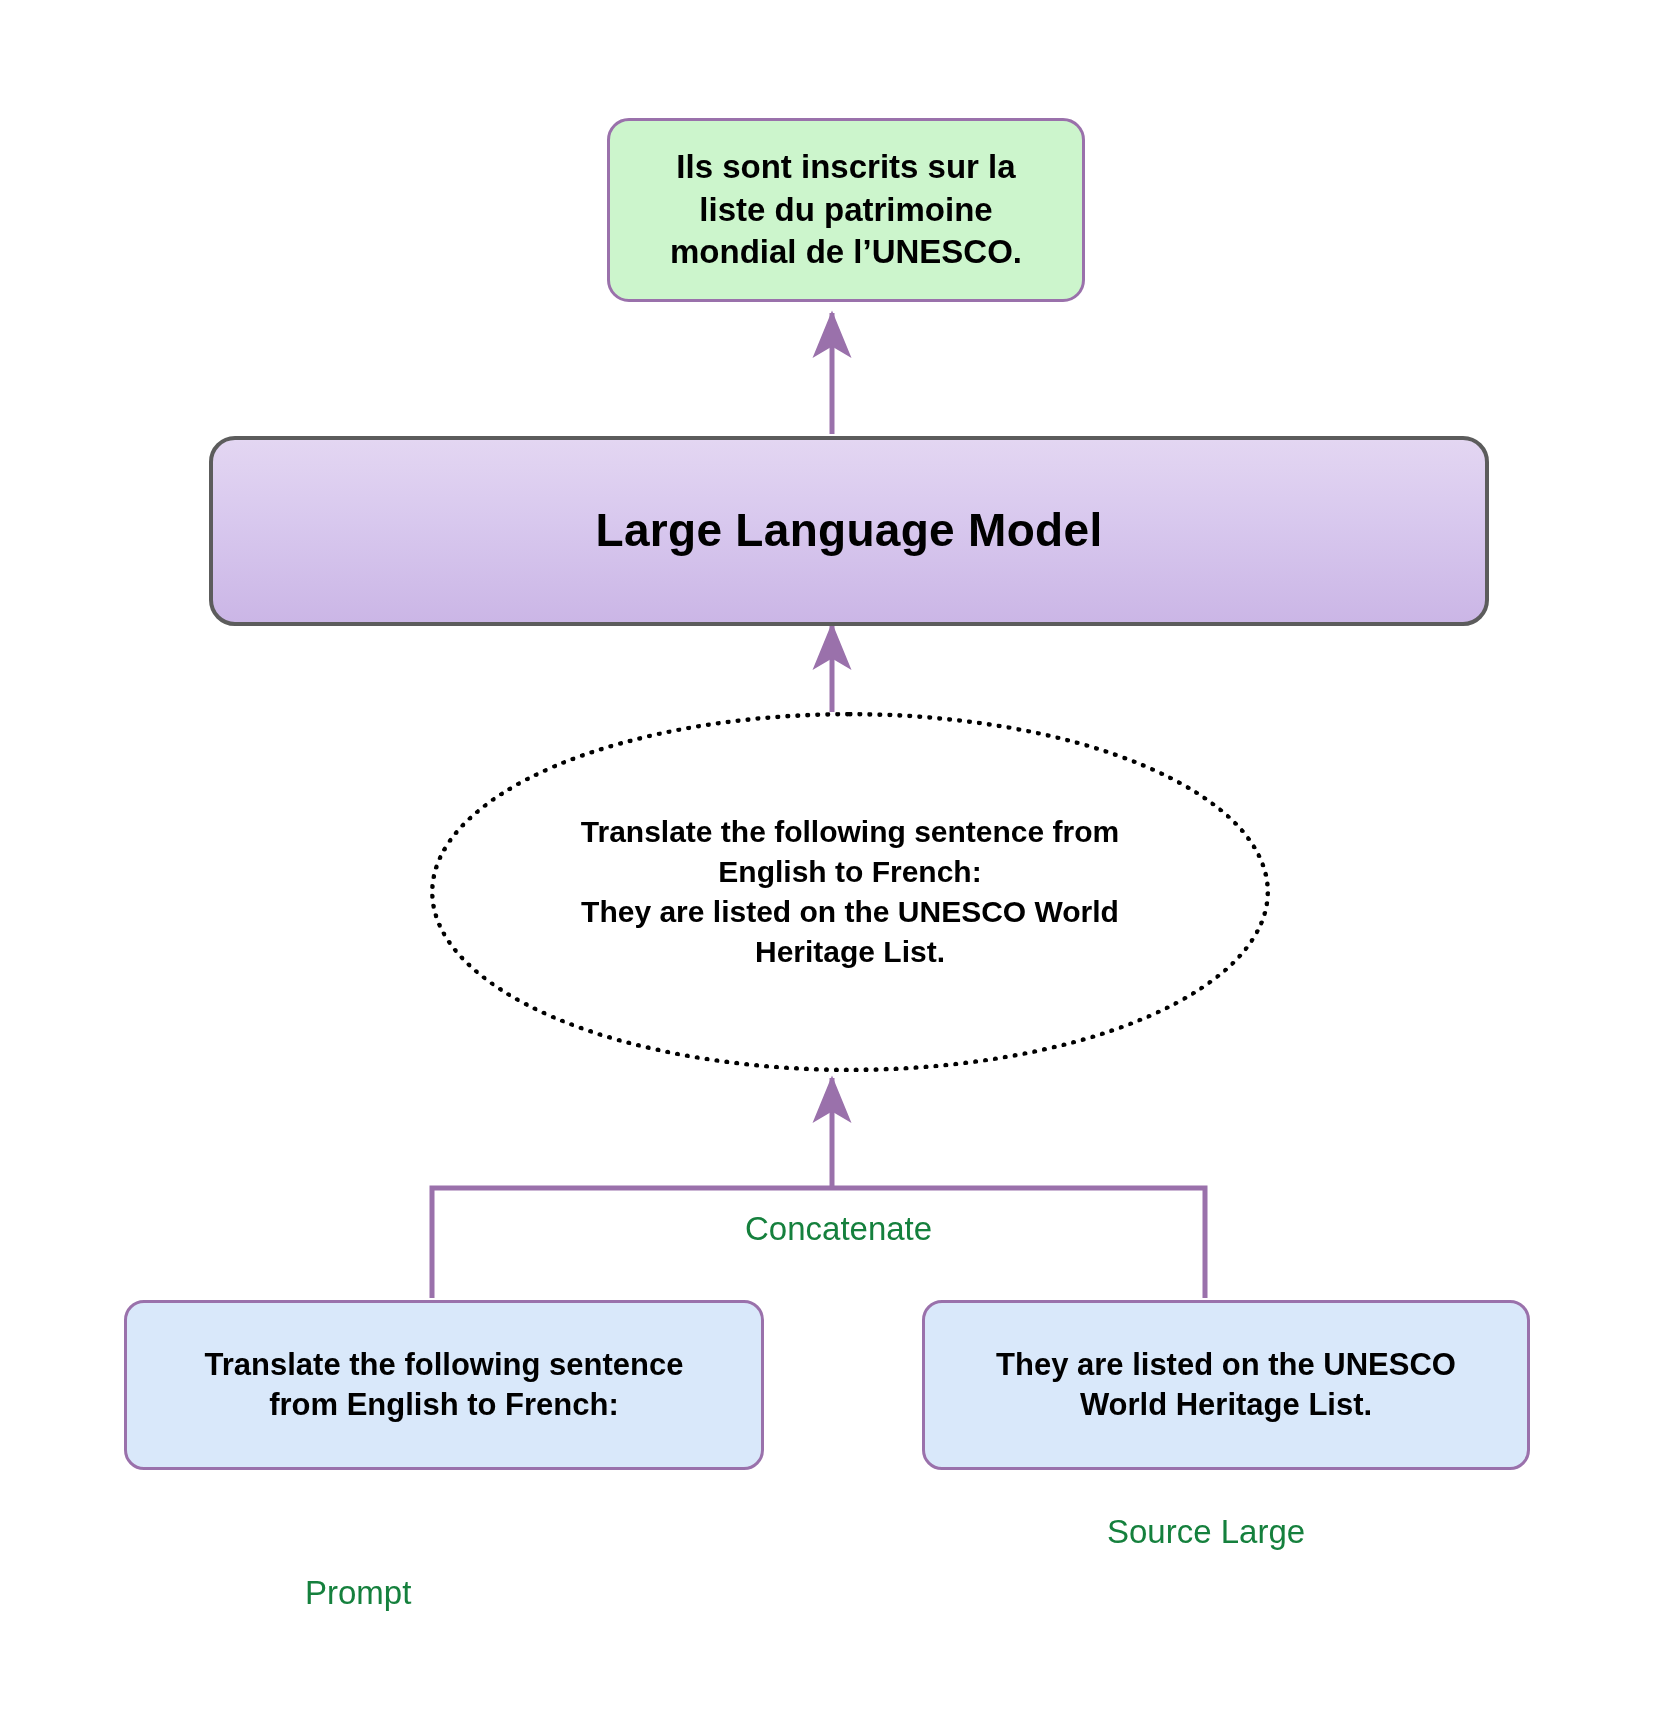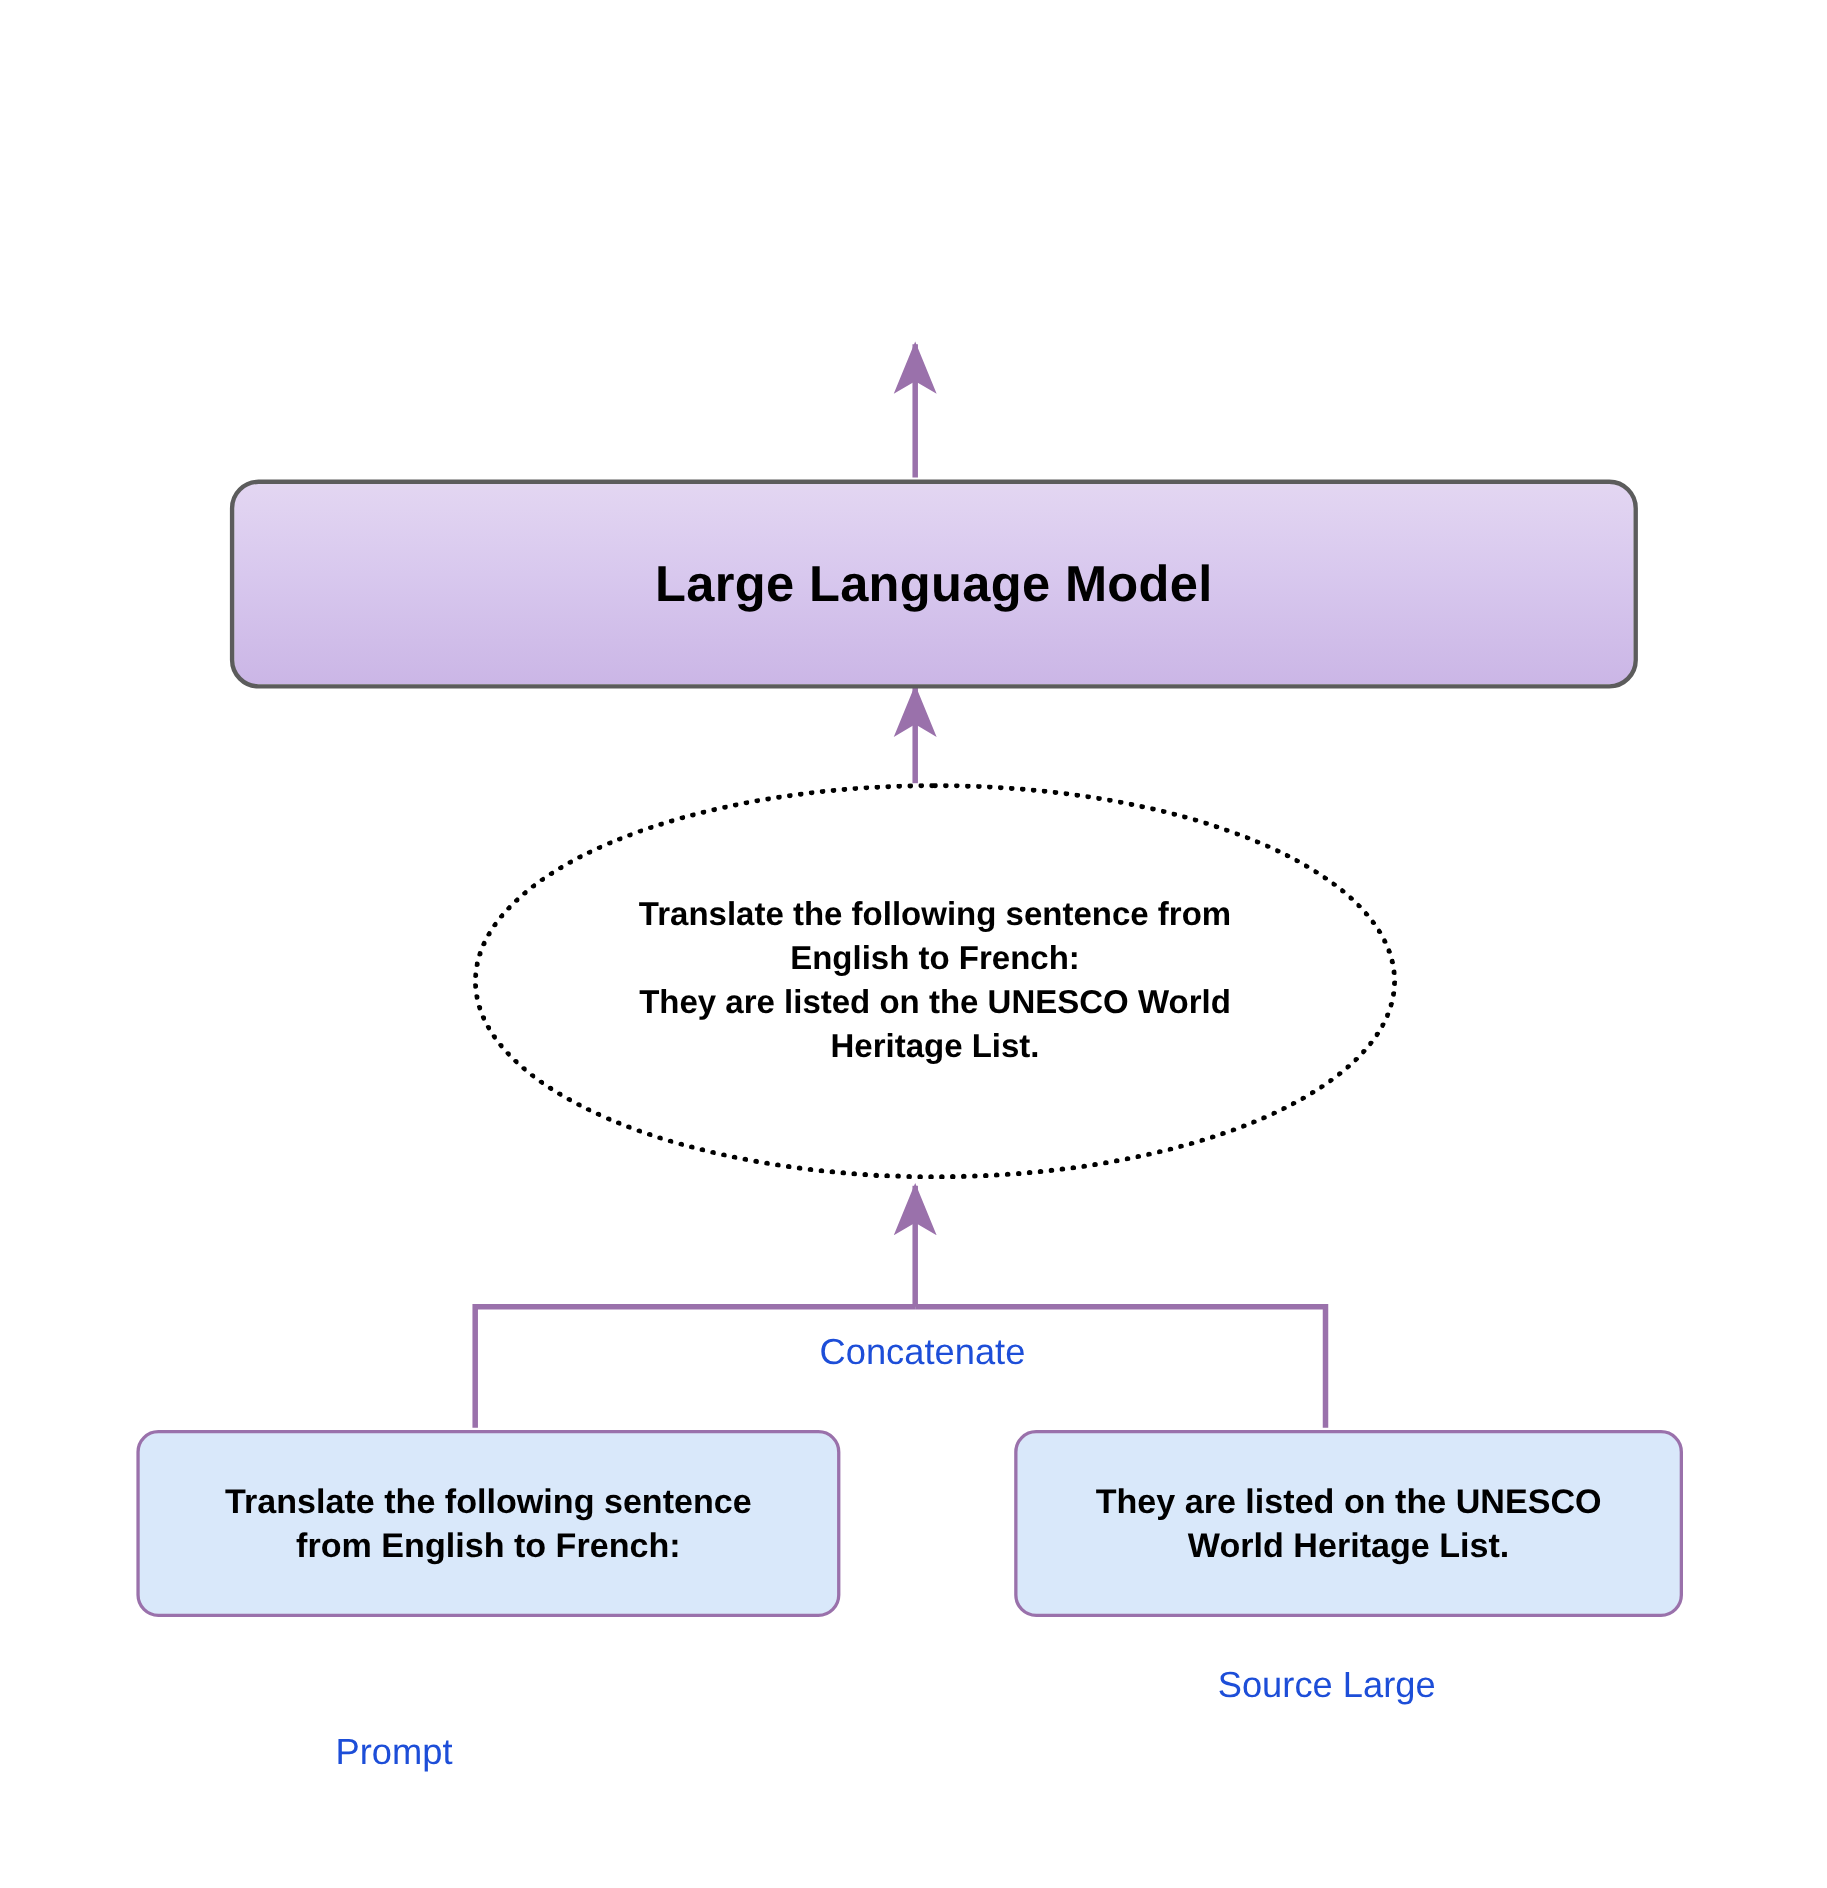--- a/index.html
+++ b/index.html
@@ -101,21 +101,21 @@
     top: 1300px;
     width: 608px;
     height: 170px;
   }
 
   
   .caption {
     position: absolute;
     font-weight: normal;
     font-size: 33px;
-    color: #1d4ed8;
+    color: #15803d;
     white-space: nowrap;
   }
   #concat-caption {
     left: 745px;
     top: 1210px;
   }
   #prompt-caption {
     left: 305px;
     top: 1574px;
   }
@@ -140,20 +140,23 @@
 
     <line x1="832" y1="712" x2="832" y2="625" stroke="#9a71ab" stroke-width="5" marker-end="url(#arrowhead)"></line>
 
     <path d="M432,1298 L432,1188 L832,1188" fill="none" stroke="#9a71ab" stroke-width="5"></path>
 
     <path d="M1205,1298 L1205,1188 L832,1188" fill="none" stroke="#9a71ab" stroke-width="5"></path>
 
     <line x1="832" y1="1188" x2="832" y2="1078" stroke="#9a71ab" stroke-width="5" marker-end="url(#arrowhead)"></line>
   </svg>
 
+  <div class="node" id="output-box">Ils sont inscrits sur la
+liste du patrimoine
+mondial de l’UNESCO.</div>
 
   <div class="node" id="llm-box">Large Language Model</div>
 
   <div class="node" id="concat-ellipse">Translate the following sentence from
 English to French:
 They are listed on the UNESCO World
 Heritage List.</div>
 
   <div class="node input-box" id="prompt-box">Translate the following sentence
 from English to French:</div>

